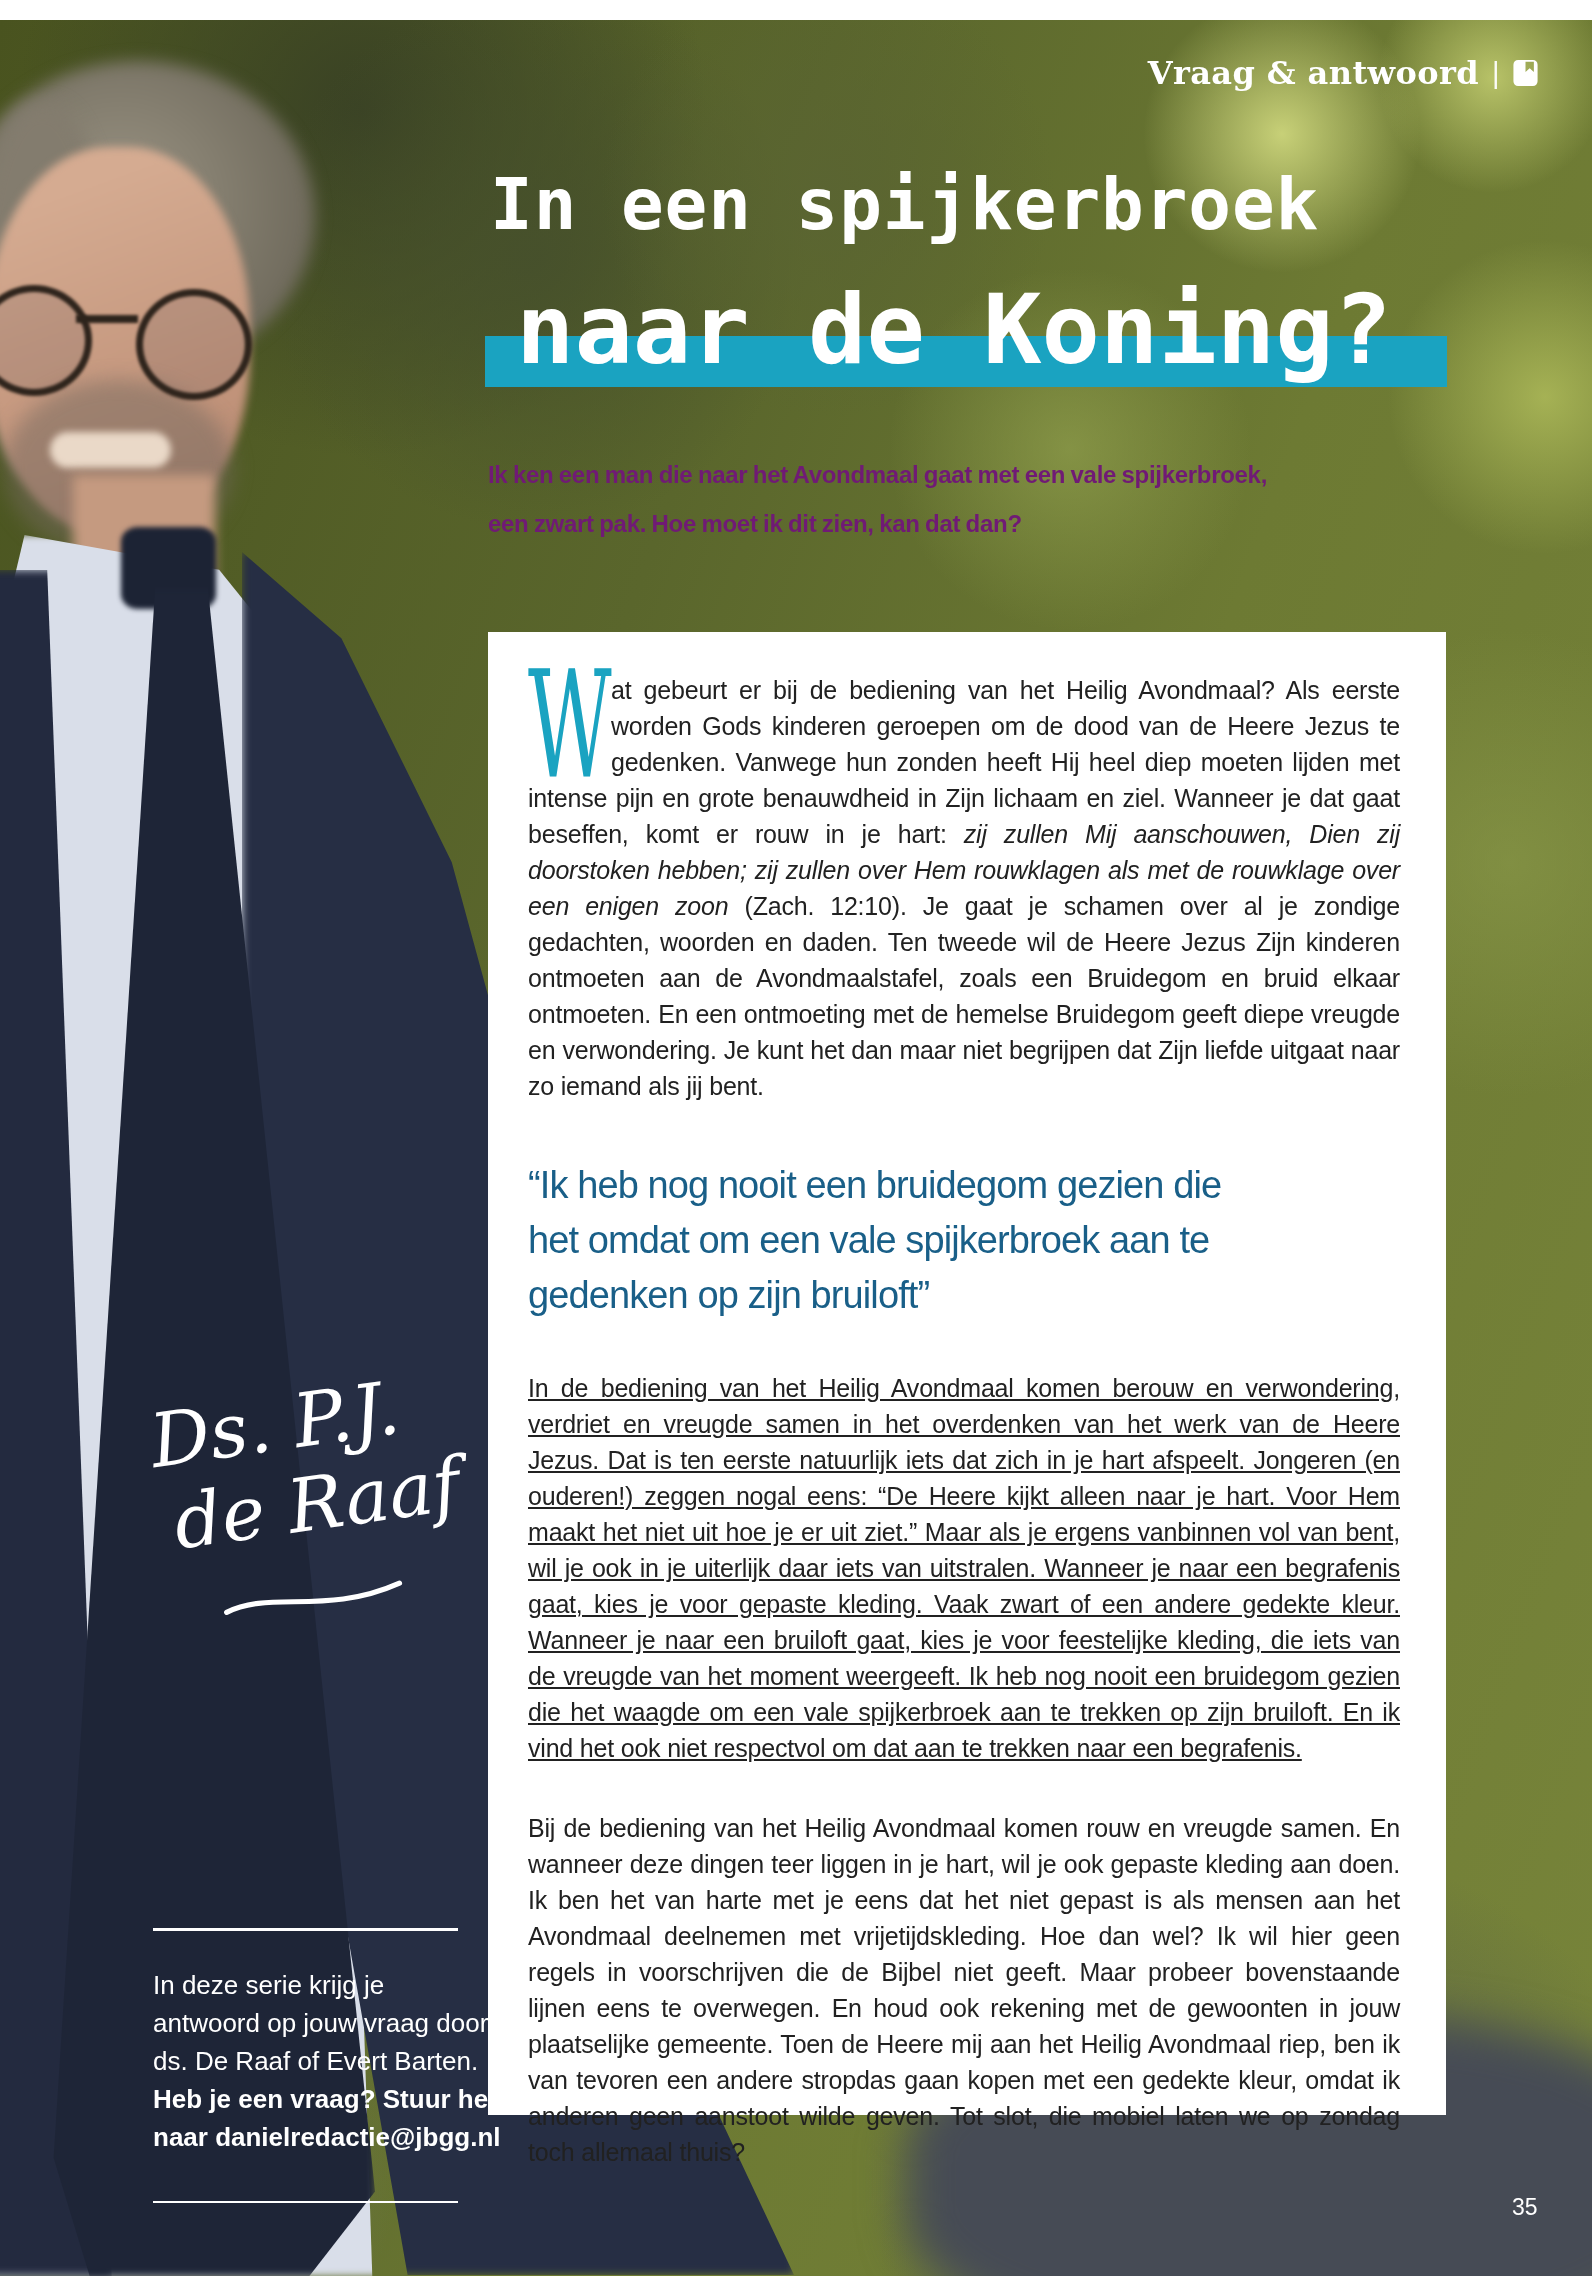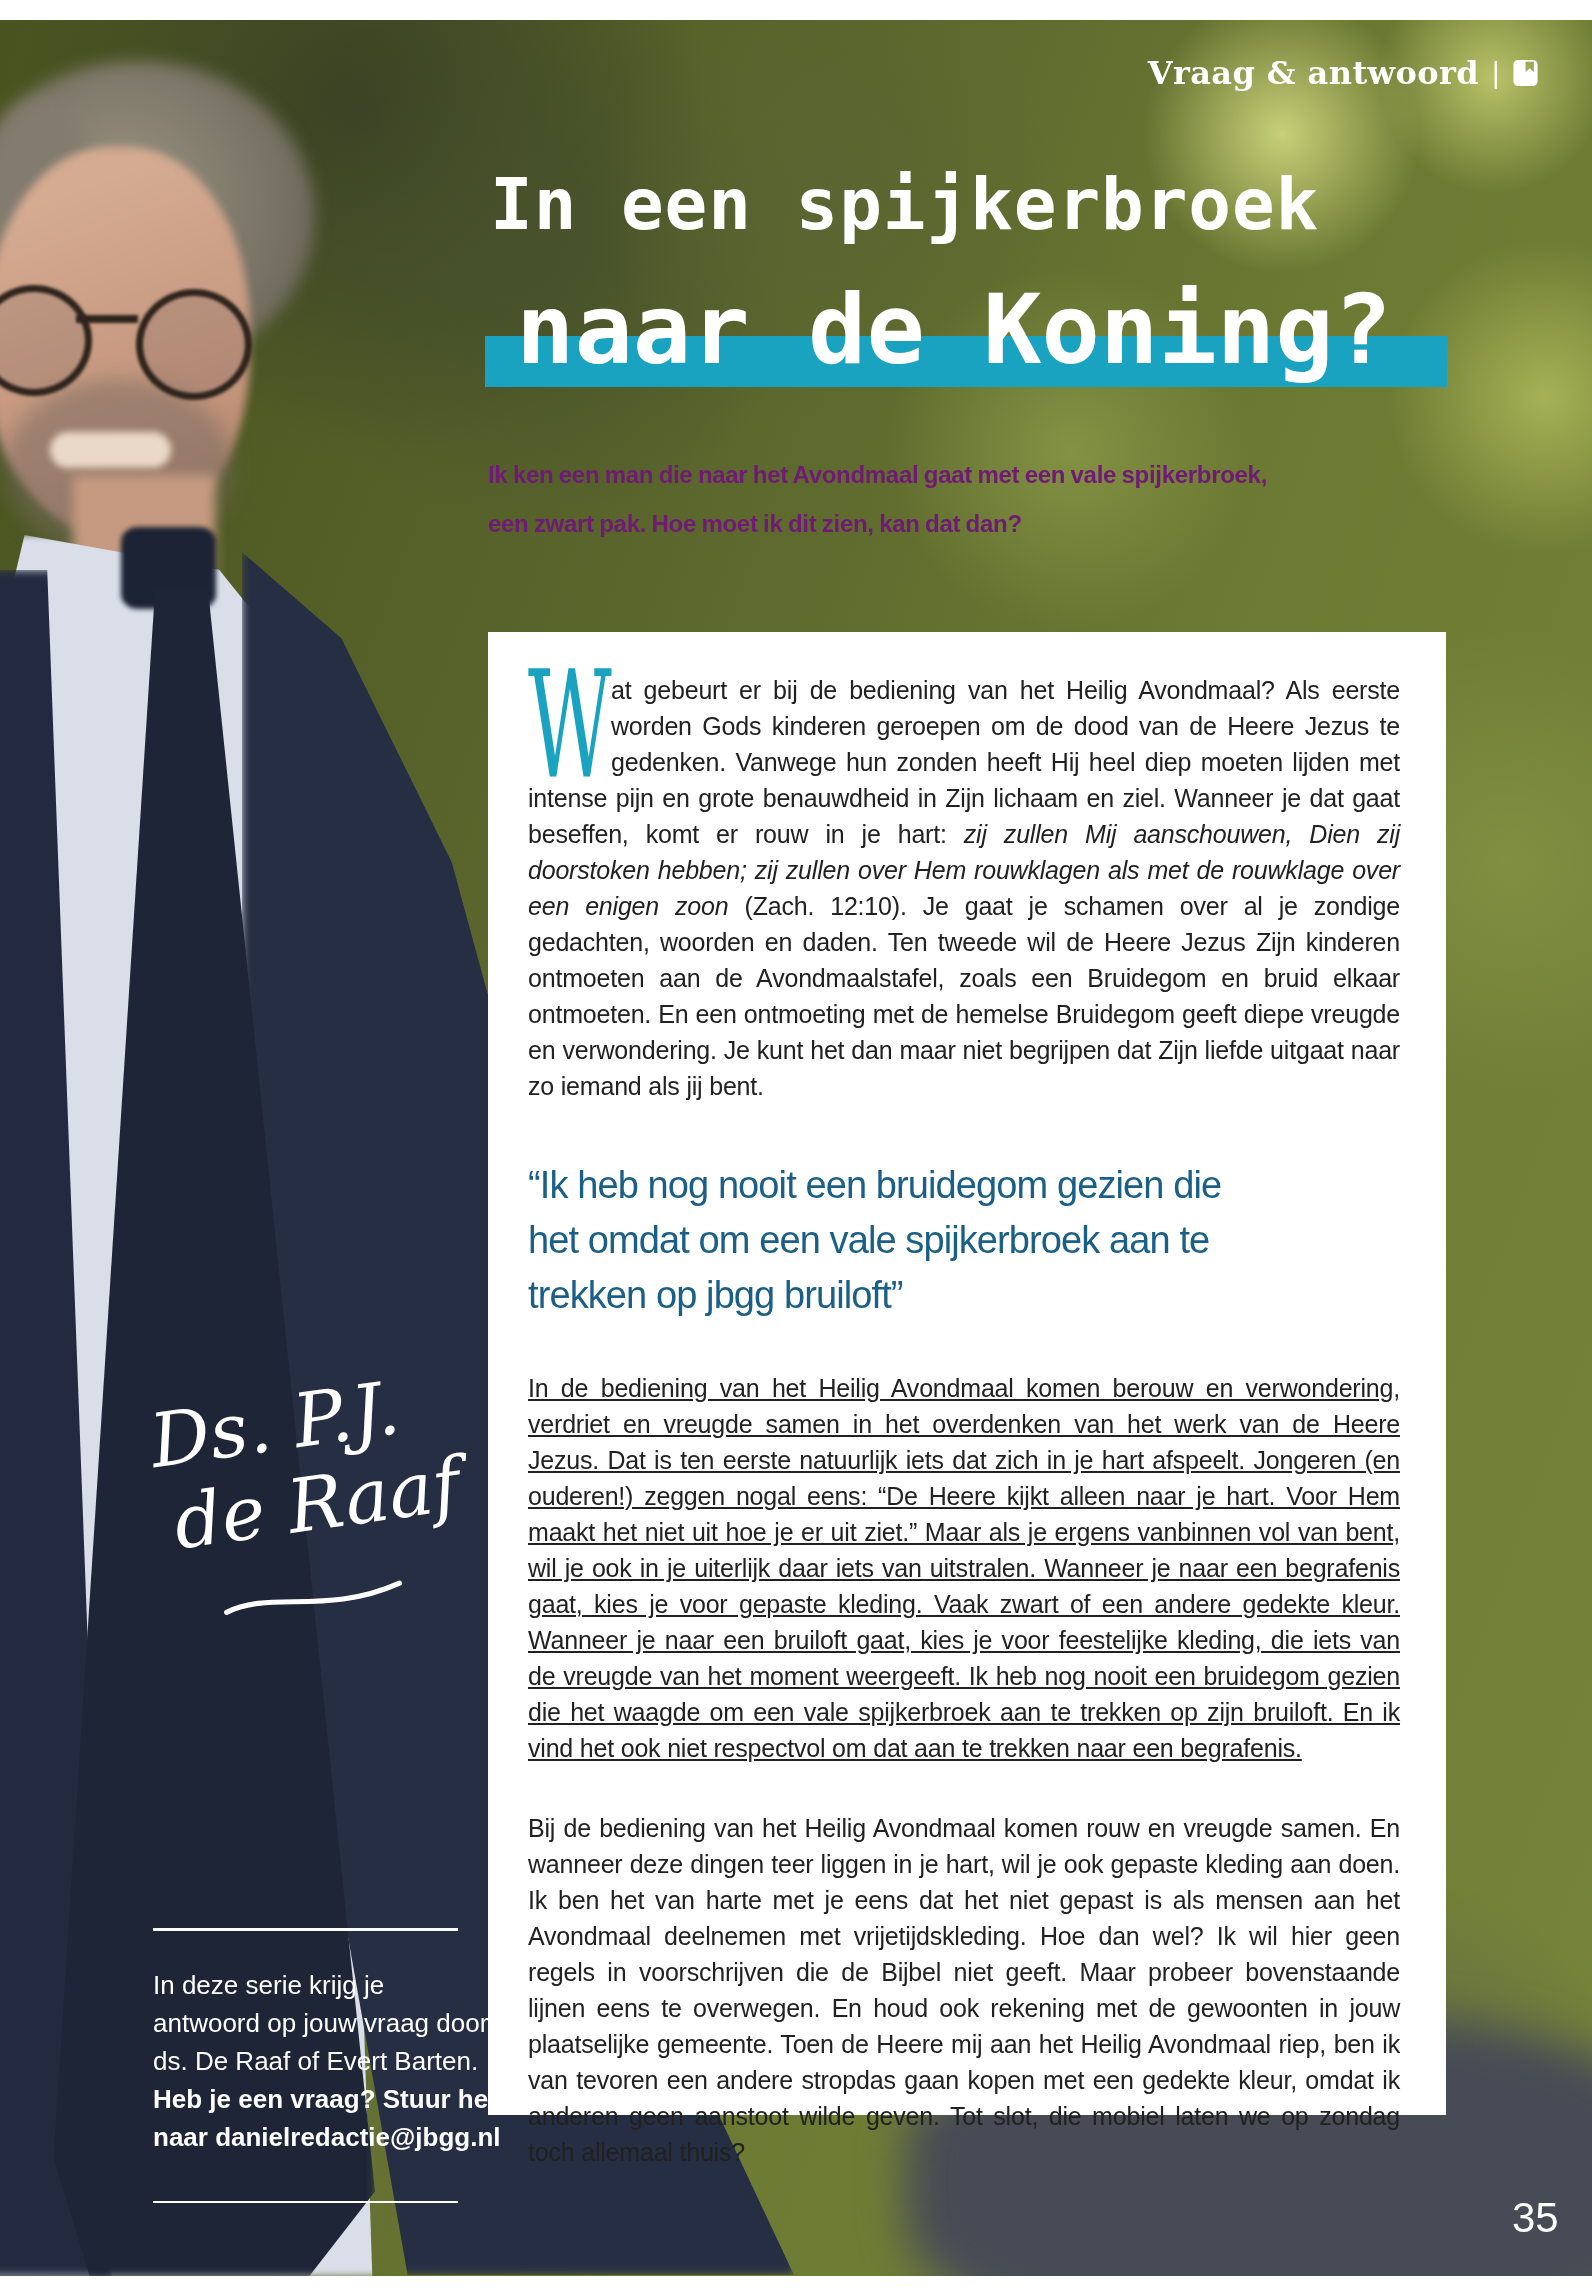--- a/index.html
+++ b/index.html
@@ -102,21 +102,21 @@
   
   .caption{position:absolute;left:153px;top:1928px;width:305px;z-index:3;color:#ffffff;
     font-size:26px;line-height:38px;}
   .caption .rule{height:2.6px;background:#ffffff;}
   .caption .rule.top{margin-bottom:35px;}
   .caption .rule.bot{margin-top:45px;}
   .caption .bold{font-weight:700;}
   .caption div{white-space:nowrap;}
 
   
-  .pagenum{position:absolute;left:1512px;top:2194px;z-index:4;color:#ffffff;font-size:42px;}
+  .pagenum{position:absolute;left:1512px;top:2194px;z-index:4;color:#ffffff;font-size:23px;}
 </style>
 </head>
 <body>
 
 <div id="page">
 
   <div class="photo">
     <div class="hair-top"></div>
     <div class="hair-side"></div>
     <div class="face"></div>
@@ -157,21 +157,21 @@
     <div>een zwart pak. Hoe moet ik dit zien, kan dat dan?</div>
   </div>
 
   <div class="panel">
     <div class="body-text">
       <span class="dropcap" style="color: rgb(26, 163, 193);"><span>W</span></span><span><span>at gebeurt er bij de bediening van het Heilig Avondmaal? Als eerste worden Gods kinderen geroepen om de dood van de Heere Jezus te gedenken. Vanwege hun zonden heeft Hij heel diep moeten lijden met intense pijn en grote benauwdheid in Zijn lichaam en ziel. Wanneer je dat gaat beseffen, komt er rouw in je hart: </span><span style="font-style: italic;">zij zullen Mij aanschouwen, Dien zij doorstoken hebben; zij zullen over Hem rouwklagen als met de rouwklage over een enigen zoon</span><span> (Zach. 12:10). Je gaat je schamen over al je zondige gedachten, woorden en daden. Ten tweede wil de Heere Jezus Zijn kinderen ontmoeten aan de Avondmaalstafel, zoals een Bruidegom en bruid elkaar ontmoeten. En een ontmoeting met de hemelse Bruidegom geeft diepe vreugde en verwondering. Je kunt het dan maar niet begrijpen dat Zijn liefde uitgaat naar zo iemand als jij bent.</span></span>
     </div>
     <div class="quote" style="color: rgb(25, 95, 136);">
       <div>“Ik heb nog nooit een bruidegom gezien die</div>
       <div>het omdat om een vale spijkerbroek aan te</div>
-      <div>trekken op jbgg bruiloft”</div>
+      <div>gedenken op zijn bruiloft”</div>
     </div>
     <div class="body-text p2">In de bediening van het Heilig Avondmaal komen berouw en verwondering, verdriet en vreugde samen in het overdenken van het werk van de Heere Jezus. Dat is ten eerste natuurlijk iets dat zich in je hart afspeelt. Jongeren (en ouderen!) zeggen nogal eens: “De Heere kijkt alleen naar je hart. Voor Hem maakt het niet uit hoe je er uit ziet.” Maar als je ergens vanbinnen vol van bent, wil je ook in je uiterlijk daar iets van uitstralen. Wanneer je naar een begrafenis gaat, kies je voor gepaste kleding. Vaak zwart of een andere gedekte kleur. Wanneer je naar een bruiloft gaat, kies je voor feestelijke kleding, die iets van de vreugde van het moment weergeeft. Ik heb nog nooit een bruidegom gezien die het waagde om een vale spijkerbroek aan te trekken op zijn bruiloft. En ik vind het ook niet respectvol om dat aan te trekken naar een begrafenis.</div>
     <div class="body-text">Bij de bediening van het Heilig Avondmaal komen rouw en vreugde samen. En wanneer deze dingen teer liggen in je hart, wil je ook gepaste kleding aan doen. Ik ben het van harte met je eens dat het niet gepast is als mensen aan het Avondmaal deelnemen met vrijetijdskleding. Hoe dan wel? Ik wil hier geen regels in voorschrijven die de Bijbel niet geeft. Maar probeer bovenstaande lijnen eens te overwegen. En houd ook rekening met de gewoonten in jouw plaatselijke gemeente. Toen de Heere mij aan het Heilig Avondmaal riep, ben ik van tevoren een andere stropdas gaan kopen met een gedekte kleur, omdat ik anderen geen aanstoot wilde geven. Tot slot, die mobiel laten we op zondag toch allemaal thuis?</div>
   </div>
 
   <div class="signature">
     <div>Ds. P.J.</div>
     <div class="l2">de Raaf</div>
   </div>
   <svg class="sig-swoosh" width="181" height="43" viewBox="0 0 210 50">

